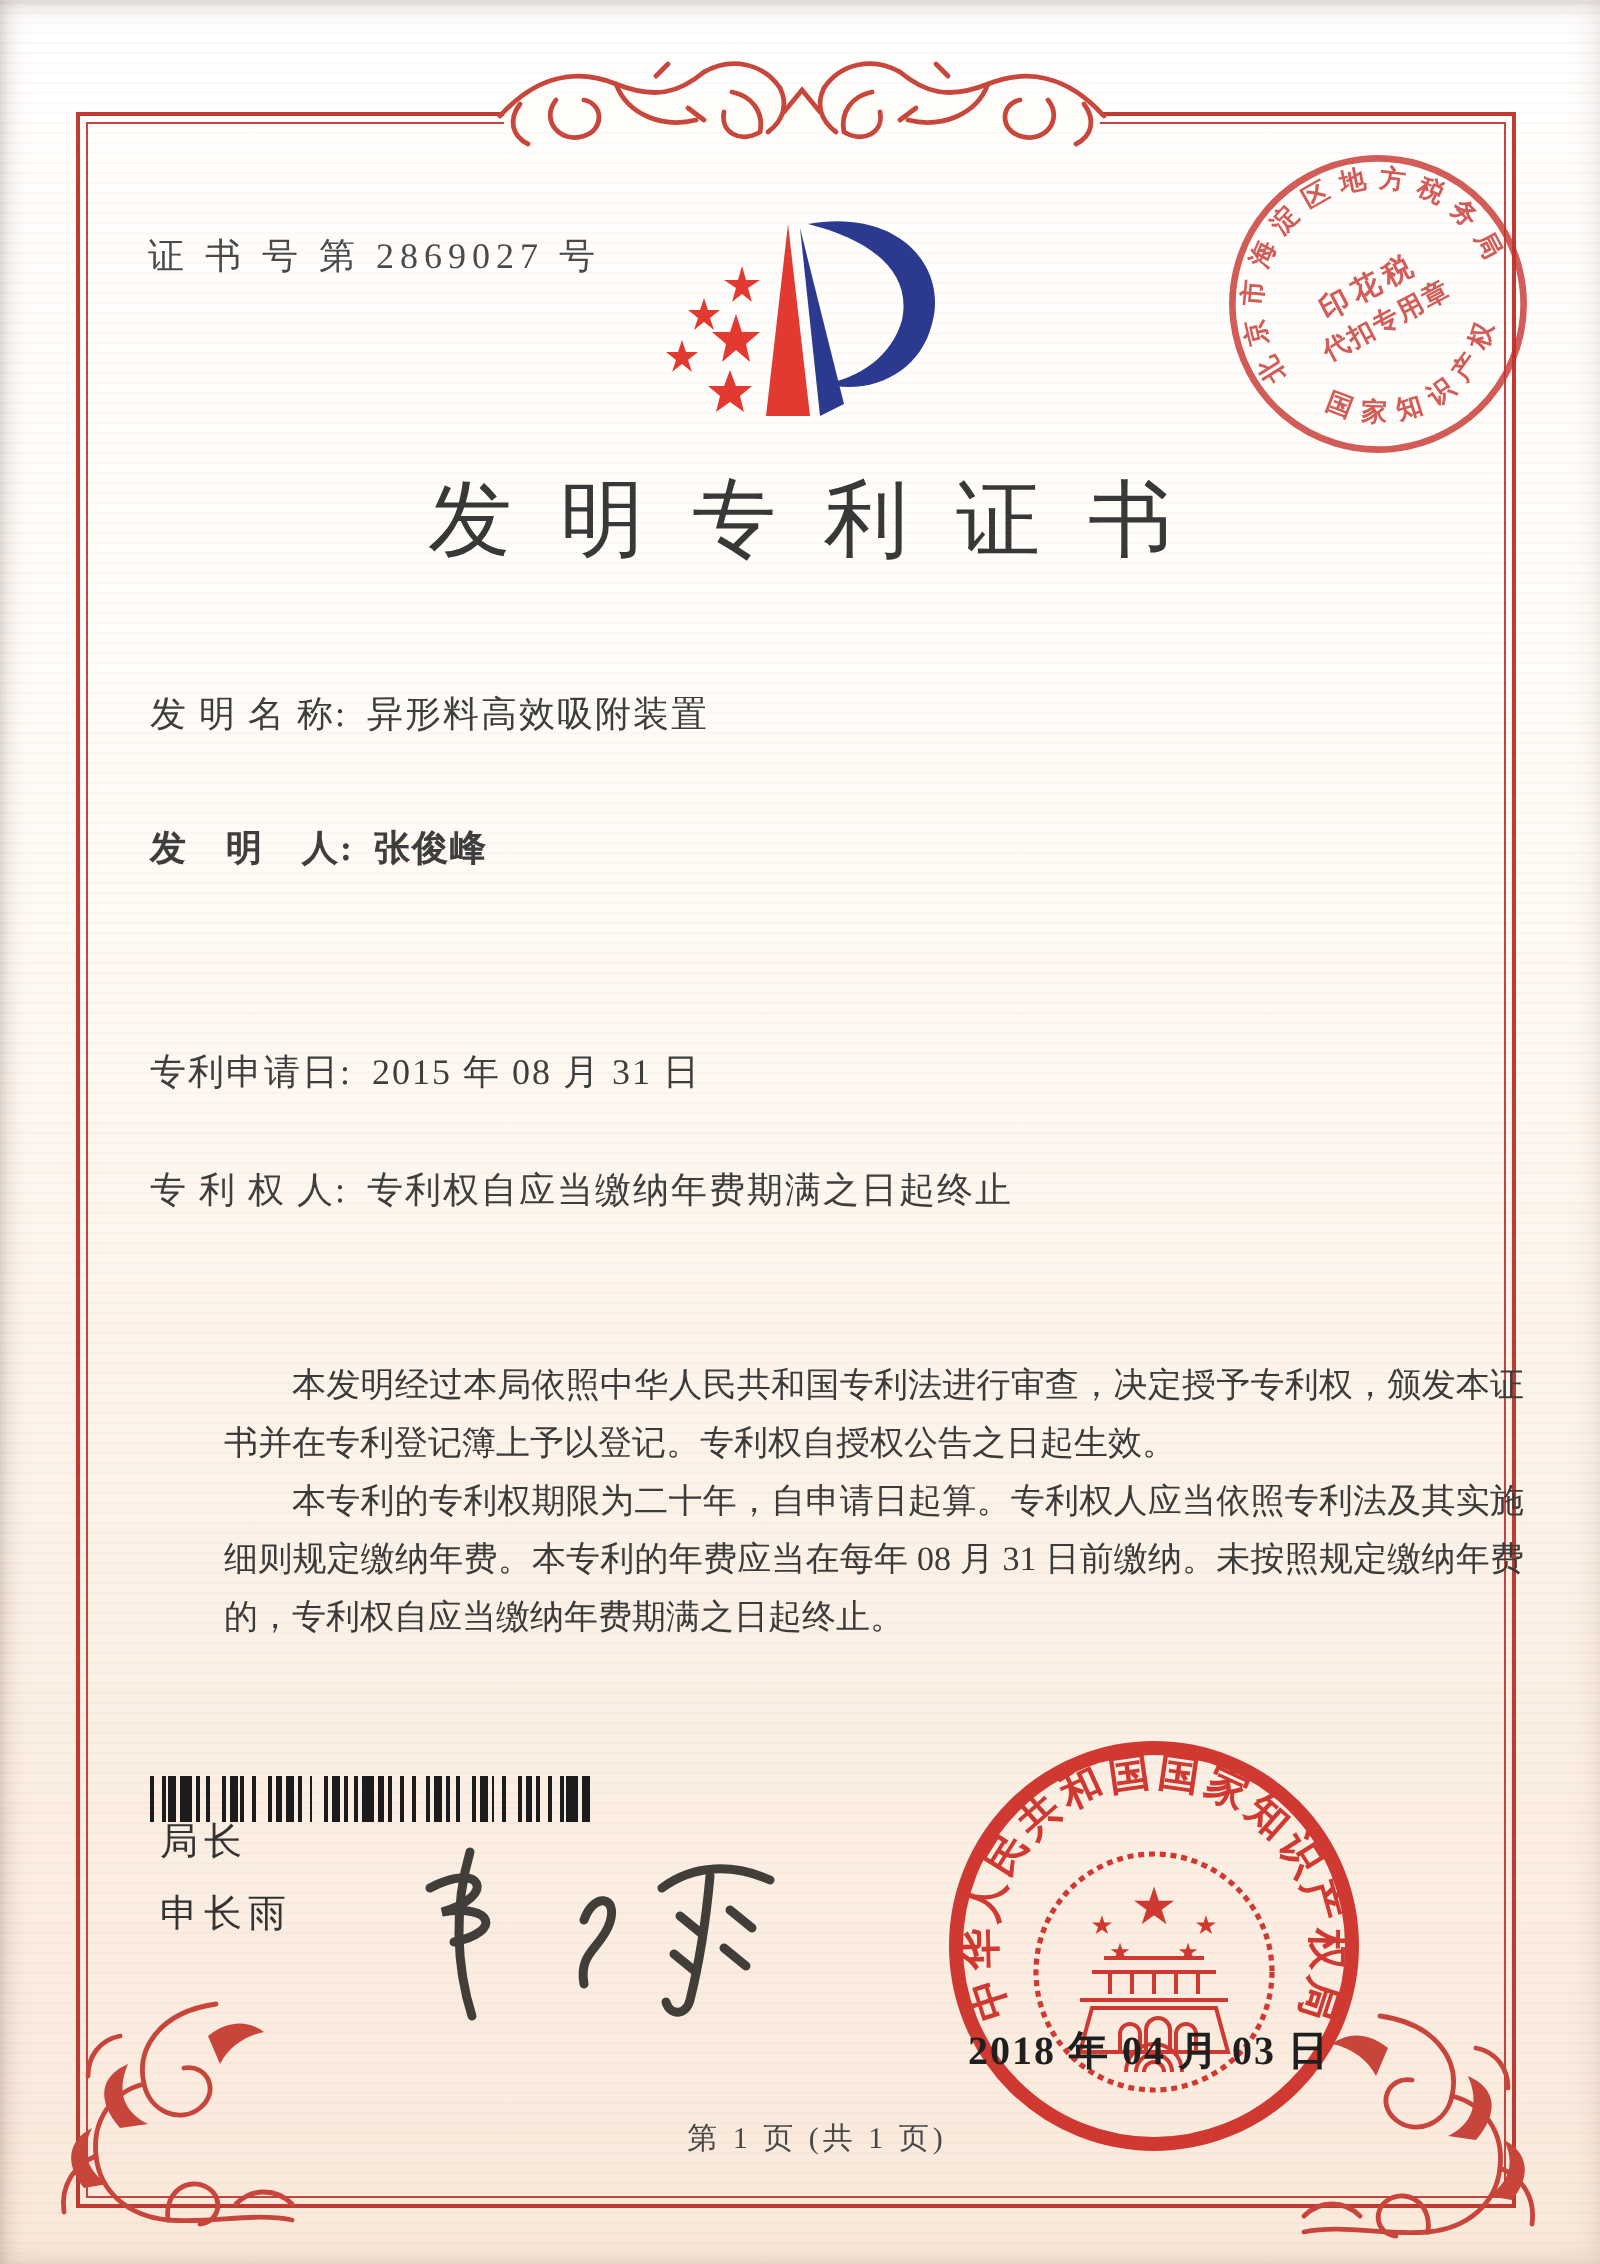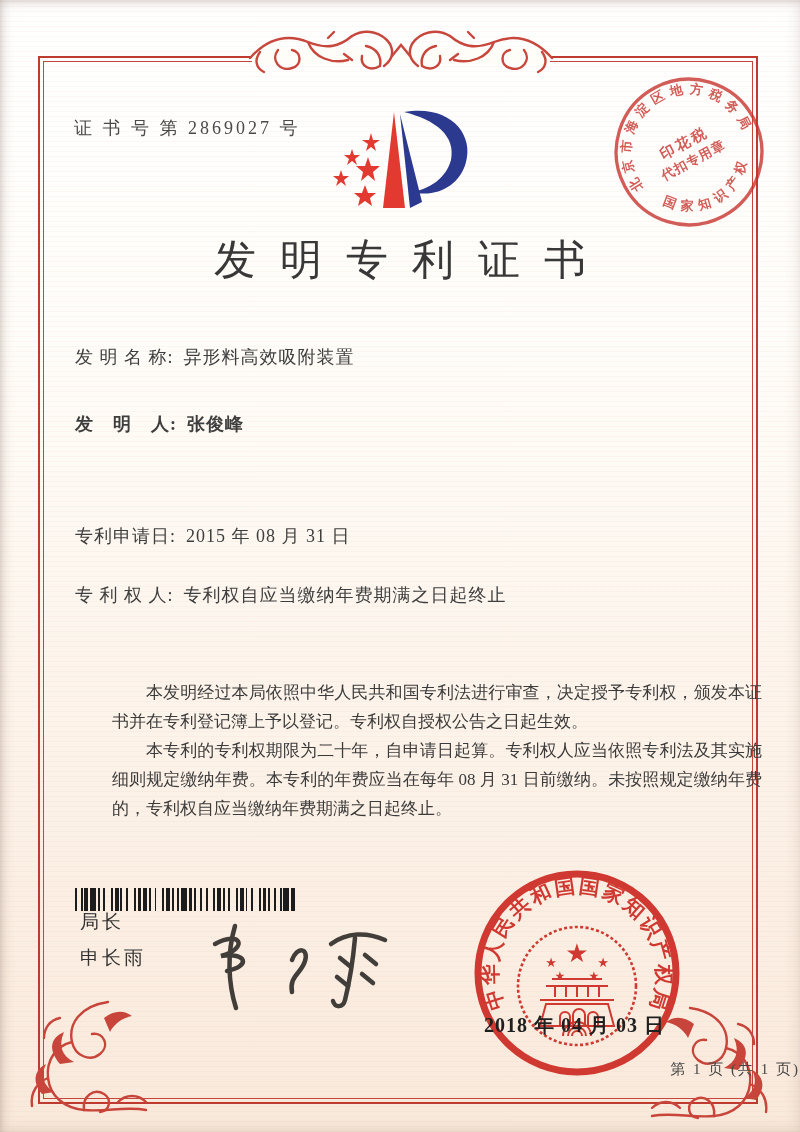--- a/index.html
+++ b/index.html
@@ -52,21 +52,21 @@
   .barcode .bar { background:#1c1c1c; }
   .director { position:absolute; left:80px; top:904px; z-index:5; font-family:Liberation Serif, serif; color:#333; }
   .director div { font-size:19px; letter-spacing:3px; line-height:36px; }
   .signature-svg { position:absolute; left:195px; top:908px; width:215px; height:110px; z-index:5; }
   .seal { position:absolute; left:462px; top:858px; width:230px; height:230px; z-index:6; opacity:0.95; }
   .seal-date {
     position:absolute; left:484px; top:1012px; z-index:7;
     font-size:20px; font-weight:700; letter-spacing:1px; color:#1f1f1f; white-space:nowrap;
   }
   .page-footer {
-    position:absolute; left:0; top:1060px; width:800px; text-align:right; z-index:5;
+    position:absolute; left:0; top:1060px; width:800px; text-align:center; z-index:5;
     font-size:15px; letter-spacing:2px; color:#474747;padding-left:17px;
   }
   svg text { font-family:"Liberation Serif","DejaVu Serif",serif; }
 </style>
 </head>
 <body>
 
 <div class="page">
 
   <div class="frame-outer">

